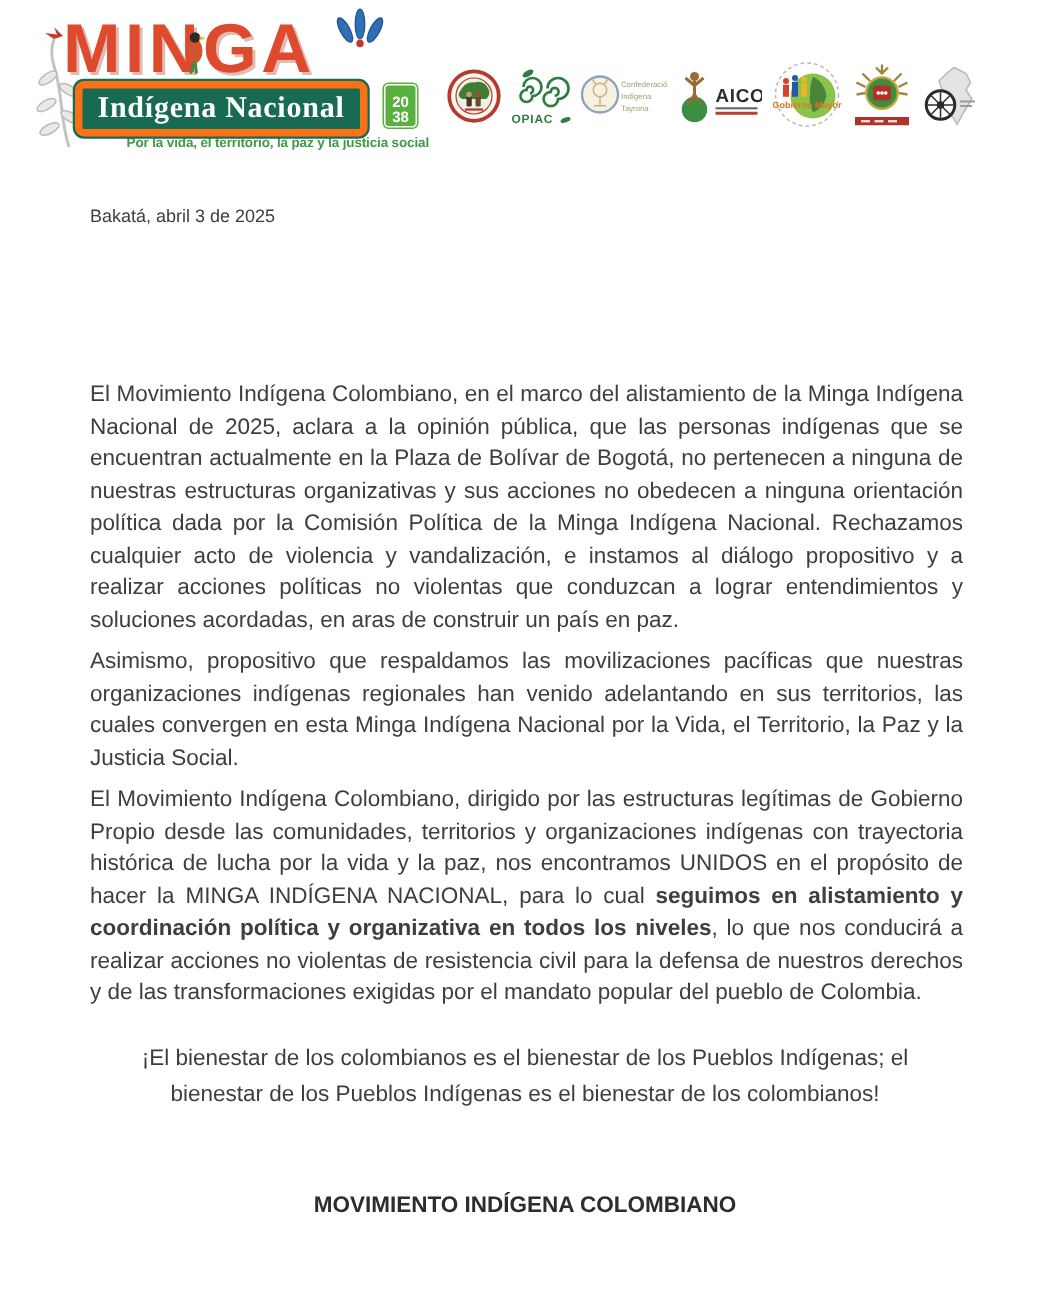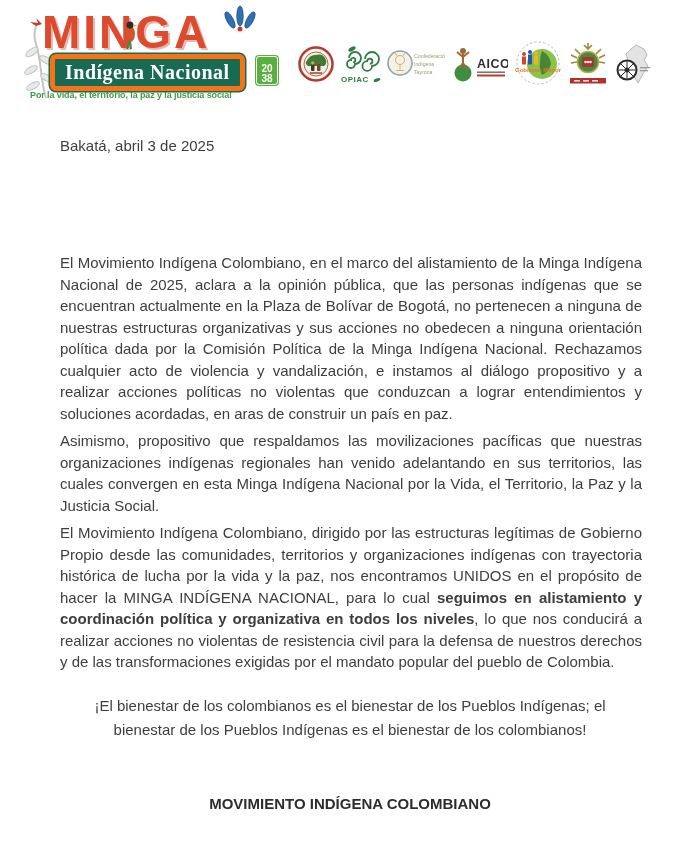--- a/index.html
+++ b/index.html
@@ -38,34 +38,34 @@
     white-space:nowrap;
   }
   .year-badge{
     position:absolute;left:232px;top:48px;z-index:1;
     width:20px;height:27px;background:var(--badge-green);color:#fff;
     border:1px solid #fff;border-radius:3px;box-shadow:0 0 0 1px var(--badge-green);
     display:flex;flex-direction:column;align-items:center;justify-content:flex-end;
     font-size:10px;font-weight:bold;line-height:10px;
   }
   .minga-tagline{
-    position:absolute;left:6px;top:82px;width:256px;text-align:left;
+    position:absolute;left:6px;top:82px;width:256px;text-align:right;
     font-size:9px;font-weight:bold;color:var(--tagline-green);letter-spacing:-0.1px;
     white-space:nowrap;
   }
 
   
   .org-logos{
     position:absolute;left:298px;top:38px;width:356px;height:52px;
     display:flex;align-items:center;justify-content:space-between;
   }
   .org-logo{flex:0 0 auto;display:block;}
 
   
-  .dateline{position:absolute;left:60px;top:137px;font-size:15px;margin:0;}
+  .dateline{position:absolute;left:60px;top:137px;font-size:12px;margin:0;}
   .doc-title{
     position:absolute;left:0;top:195px;width:700px;margin:0;text-align:center;
     font-size:18px;font-weight:bold;color:var(--title-text);letter-spacing:.2px;
   }
   .paragraphs{
     position:absolute;left:60px;top:252px;width:582px;
     font-size:15px;line-height:21.5px;text-align:justify;
   }
   .paragraphs p{margin:0 0 6px 0;}
   .paragraphs .bold{font-weight:bold;}

